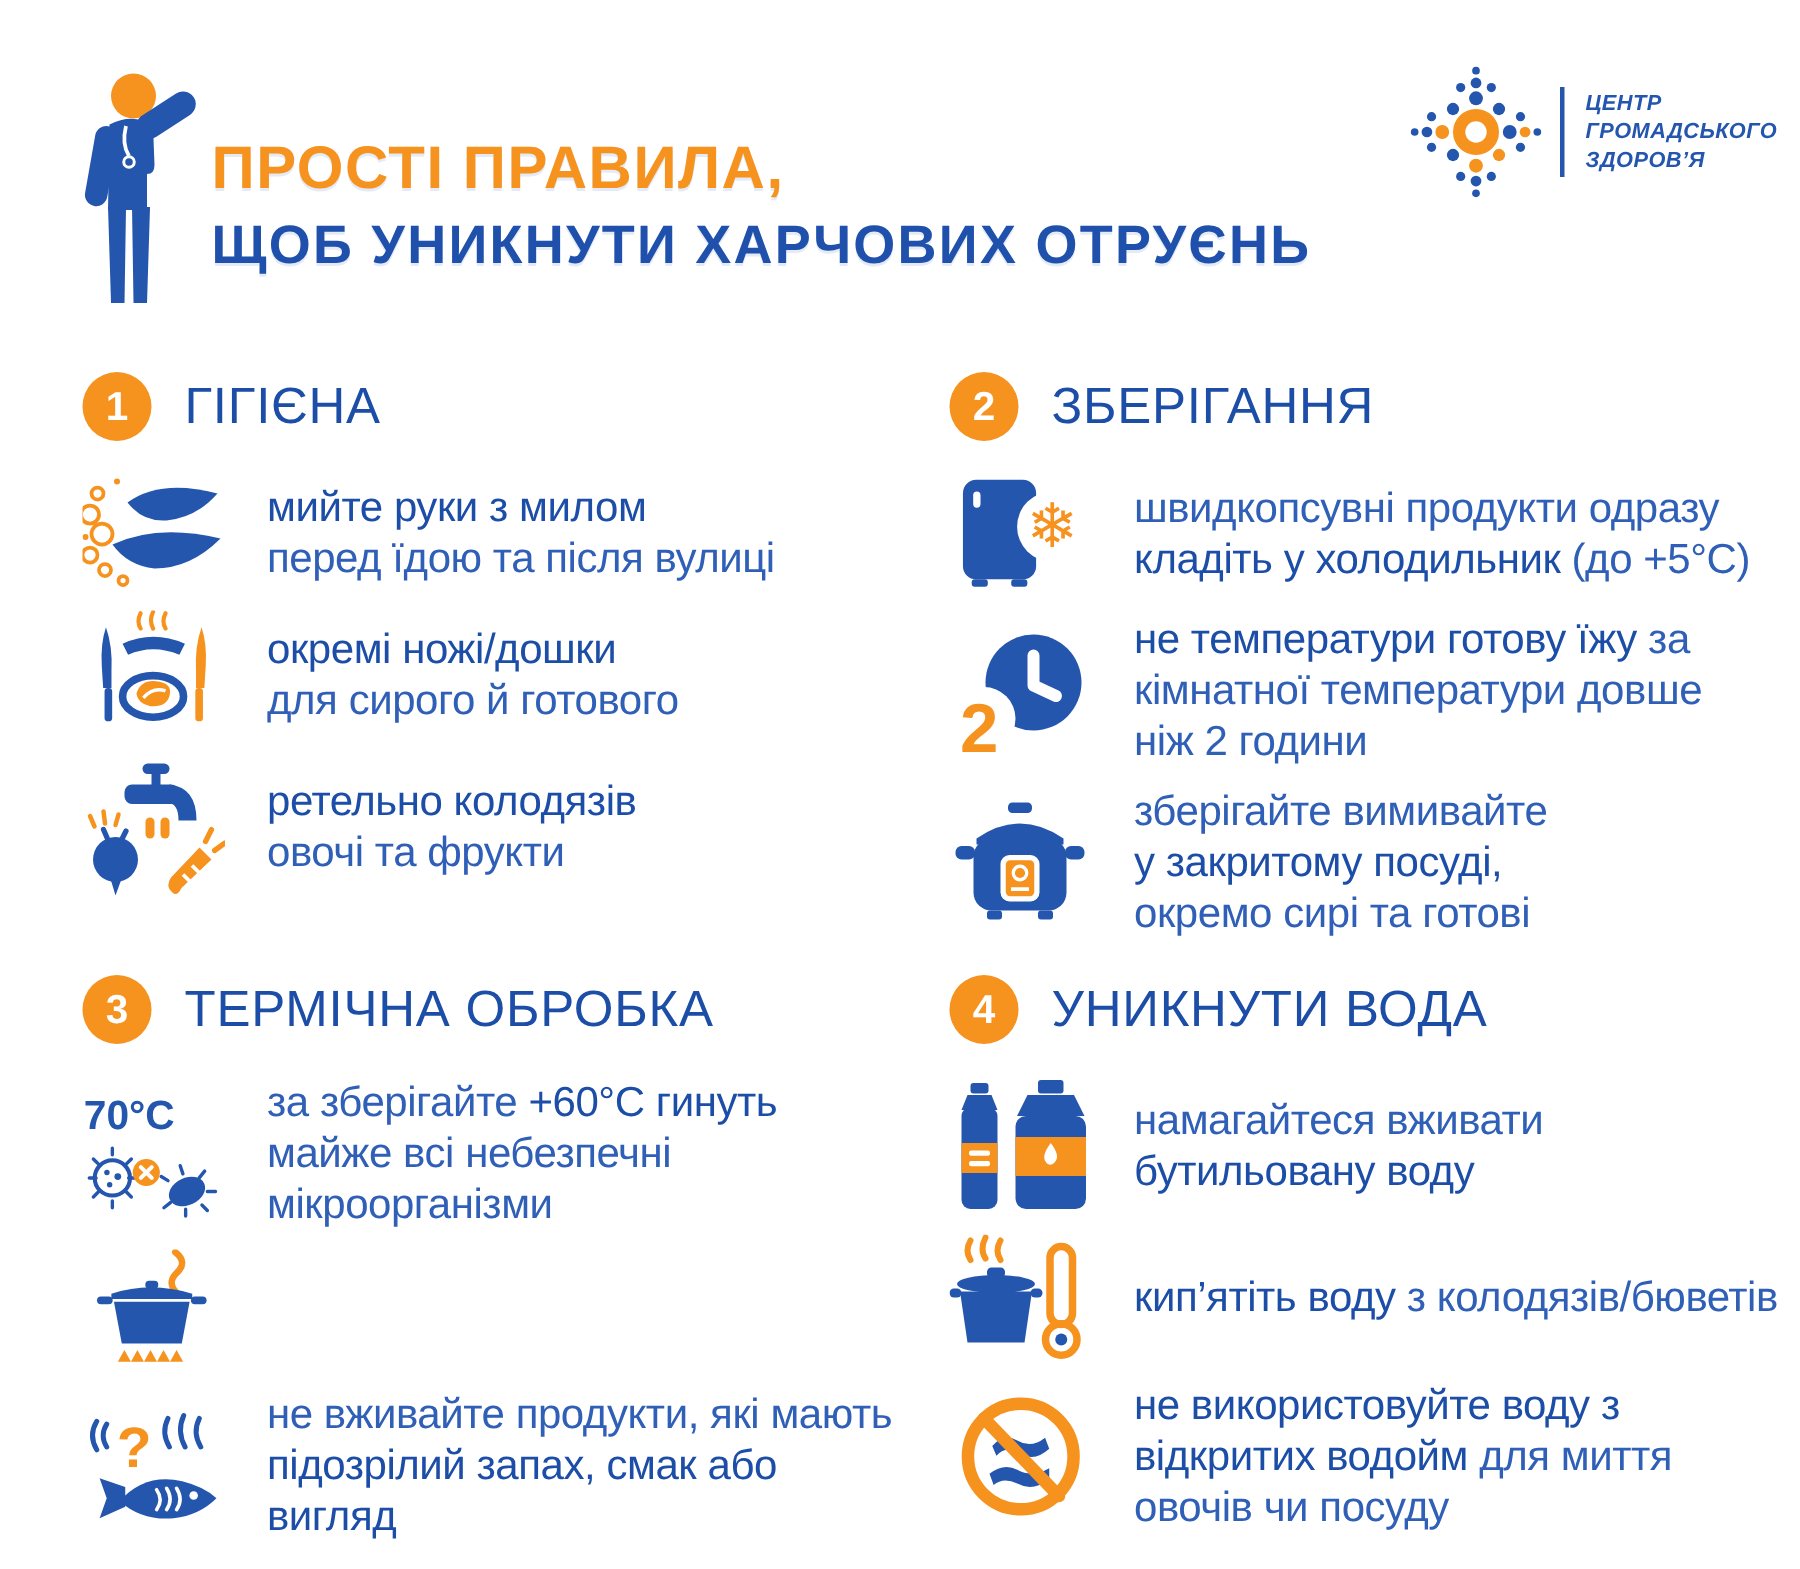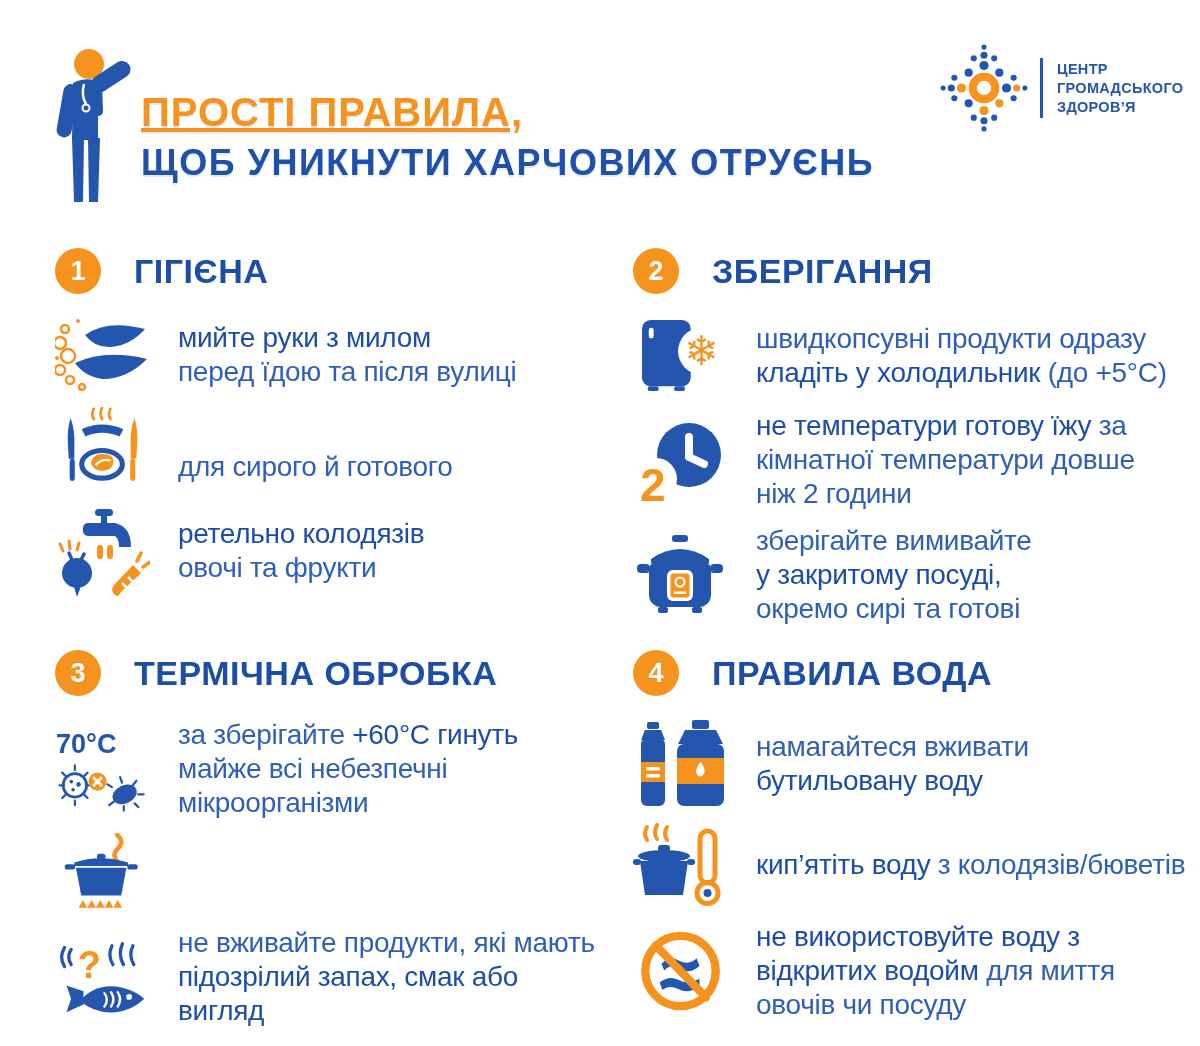--- a/index.html
+++ b/index.html
@@ -2,33 +2,33 @@
 <html><head>
 <meta charset="utf-8">
 <style>
   html,body{margin:0;padding:0;background:#fff;}
   #canvas{position:relative;width:1200px;height:1046px;background:#ffffff;overflow:hidden;
           font-family:"Liberation Sans","DejaVu Sans",sans-serif;-webkit-font-smoothing:antialiased;}
   
   .person{position:absolute;left:36px;top:48px;}
   .titles{position:absolute;left:141px;top:90px;}
   .t1{font-size:40px;font-weight:800;color:#f6921e;letter-spacing:1px;white-space:nowrap;
-      text-shadow:0 2px 0 rgba(205,218,240,.55);text-decoration:underline;}
+      text-shadow:0 2px 0 rgba(205,218,240,.55);}
   .t2{font-size:36px;font-weight:800;color:#1f50ab;letter-spacing:1.5px;margin-top:7px;white-space:nowrap;
       text-shadow:0 2px 0 rgba(205,218,240,.55);}
   
-  .logo{position:absolute;left:938px;top:42px;display:flex;align-items:center;}
+  .logo{position:absolute;left:938px;top:42px;display:flex;align-items:center;font-style:italic;}
   .logo-div{width:3px;height:60px;background:#2456ae;margin:0 14px 0 10px;}
   .logo-txt{font-size:14.5px;font-weight:700;color:#2456ae;line-height:19px;letter-spacing:.3px;}
   
   .section{position:absolute;}
   .sec-head{display:flex;align-items:center;gap:22px;margin-bottom:22px;height:46px;}
   .num{width:46px;height:46px;min-width:46px;border-radius:50%;background:#f6921e;color:#fff;
        font-weight:700;font-size:27px;display:flex;align-items:center;justify-content:center;}
-  .sec-title{font-size:34px;font-weight:700;color:#1c4ea8;letter-spacing:.5px;margin:11px;white-space:nowrap;}
+  .sec-title{font-size:34px;font-weight:400;color:#1c4ea8;letter-spacing:.5px;margin:0;white-space:nowrap;}
   .item{display:flex;align-items:center;margin-bottom:13px;}
   .icon-box{width:95px;min-width:95px;display:flex;justify-content:center;align-items:center;}
   .txt{font-size:28px;line-height:34px;color:#2f5fb6;letter-spacing:-.3px;white-space:pre-line;margin-left:28px;}
   .txt b{color:#1c4ea8;font-weight:400;}
   svg{display:block;}
 </style>
 </head>
 <body>
 
 <div id="canvas">
@@ -115,21 +115,21 @@
           <path d="M25,24 Q47,14 70,24 L66,32 Q47,24 29,32 Z" fill="#2456ae"></path>
           <path d="M13,12 Q18,26 17,44 L17,56 L11,56 L10,40 Q9,24 13,12 Z" fill="#2456ae"></path>
           <rect x="12" y="56" width="5.5" height="24" rx="2.5" fill="#2456ae"></rect>
           <path d="M82,12 Q77,26 78,44 L78,56 L84,56 L85,40 Q86,24 82,12 Z" fill="#f6921e"></path>
           <rect x="77.5" y="56" width="5.5" height="24" rx="2.5" fill="#f6921e"></rect>
           <ellipse cx="47" cy="62" rx="22" ry="15" fill="#ffffff" stroke="#2456ae" stroke-width="5.5"></ellipse>
           <path d="M35,60 Q38,50 49,51 Q61,52 59,61 Q57,70 45,69 Q36,67 35,60 Z" fill="#f6921e"></path>
           <path d="M40,63 Q47,55 56,58" stroke="#ffffff" stroke-width="2.5" fill="none"></path>
         </svg>
       </div>
-      <div class="txt"><span>
+      <div class="txt"><b>окремі ножі/дошки</b><span>
 для сирого й готового</span></div>
     </div>
     <div class="item">
       <div class="icon-box">
         <svg width="95" height="92" viewBox="0 0 95 92">
           <rect x="40" y="4" width="18" height="7" rx="3.5" fill="#2456ae"></rect>
           <rect x="46" y="10" width="6" height="9" fill="#2456ae"></rect>
           <rect x="28" y="18" width="36" height="13" rx="5" fill="#2456ae"></rect>
           <path d="M58,18 Q76,20 76,42 L64,42 Q64,30 56,30 Z" fill="#2456ae"></path>
           <rect x="42" y="40" width="6" height="14" rx="3" fill="#f6921e"></rect>
@@ -252,21 +252,21 @@
         </svg>
       </div>
       <div class="txt"><span>не вживайте продукти, які мають
 </span><b>підозрілий запах, смак або вигляд</b></div>
     </div>
   </section>
 
   <section class="section" style="left:633px;top:650px;width:555px">
     <div class="sec-head">
       <div class="num">4</div>
-      <h2 class="sec-title">ПРАВИЛА ВОДА</h2>
+      <h2 class="sec-title">УНИКНУТИ ВОДА</h2>
     </div>
     <div class="item">
       <div class="icon-box">
         <svg width="95" height="92" viewBox="0 0 95 92">
           <rect x="14" y="4" width="12" height="7" rx="2" fill="#2456ae"></rect>
           <path d="M12,12 L28,12 L32,22 L8,22 Z" fill="#2456ae"></path>
           <rect x="8" y="20" width="24" height="68" rx="6" fill="#2456ae"></rect>
           <rect x="8" y="44" width="24" height="20" fill="#f6921e"></rect>
           <rect x="13" y="49" width="14" height="3.5" rx="1.5" fill="#ffffff"></rect>
           <rect x="13" y="56" width="14" height="3.5" rx="1.5" fill="#ffffff"></rect>

